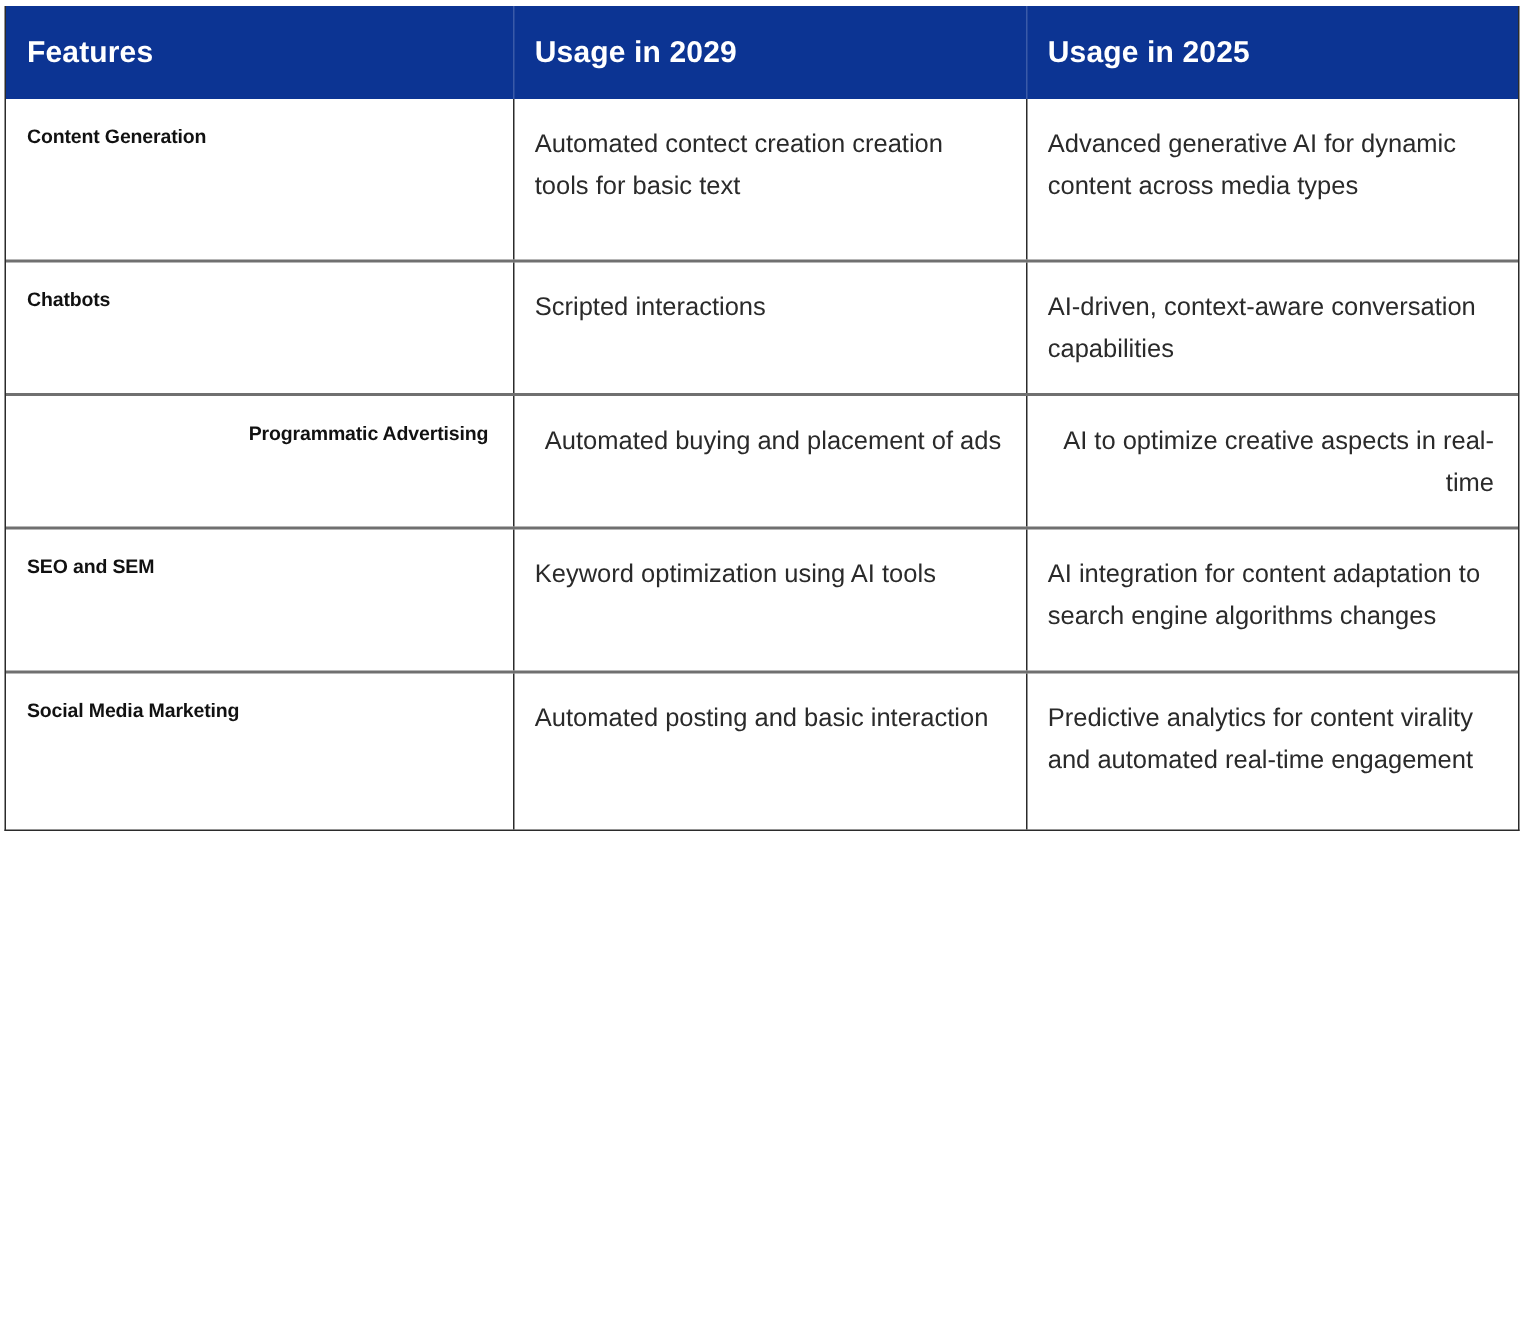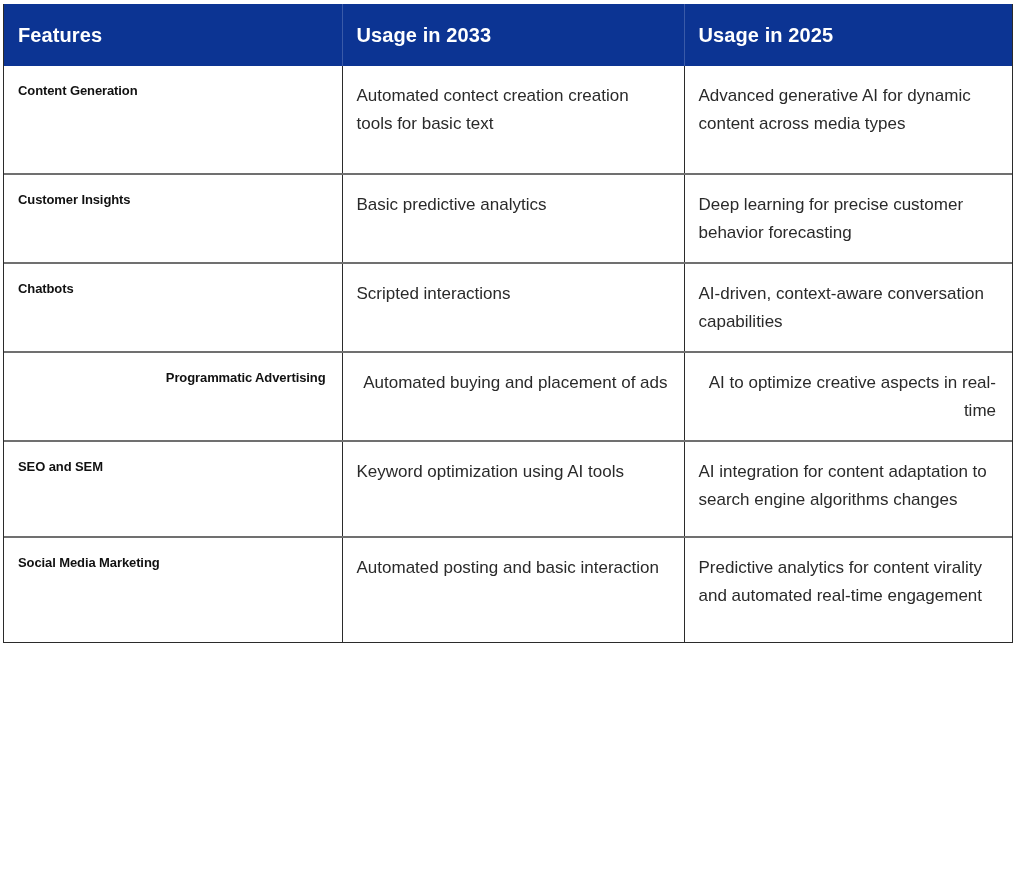--- a/index.html
+++ b/index.html
@@ -101,34 +101,29 @@
 <div class="table-wrap">
   <table class="comparison">
     <colgroup>
       <col class="c-feature">
       <col class="c-2024">
       <col class="c-2025">
     </colgroup>
     <thead>
       <tr class="header-row">
         <th>Features</th>
-        <th>Usage in 2033</th>
+        <th>Usage in 2029</th>
         <th>Usage in 2025</th>
       </tr>
     </thead>
     <tbody>
       <tr class="r0">
         <td class="feature-cell">Content Generation</td>
         <td class="usage-cell">Automated contect creation creation tools for basic text</td>
         <td class="usage-cell">Advanced generative AI for dynamic content across media types</td>
-      </tr>
-      <tr class="r1">
-        <td class="feature-cell">Customer Insights</td>
-        <td class="usage-cell">Basic predictive analytics</td>
-        <td class="usage-cell">Deep learning for precise customer behavior forecasting</td>
       </tr>
       <tr class="r3">
         <td class="feature-cell">Chatbots</td>
         <td class="usage-cell">Scripted interactions</td>
         <td class="usage-cell">AI-driven, context-aware conversation capabilities</td>
       </tr>
       <tr class="r5">
         <td class="feature-cell">Programmatic Advertising</td>
         <td class="usage-cell">Automated buying and placement of ads</td>
         <td class="usage-cell">AI to optimize creative aspects in real-time</td>

